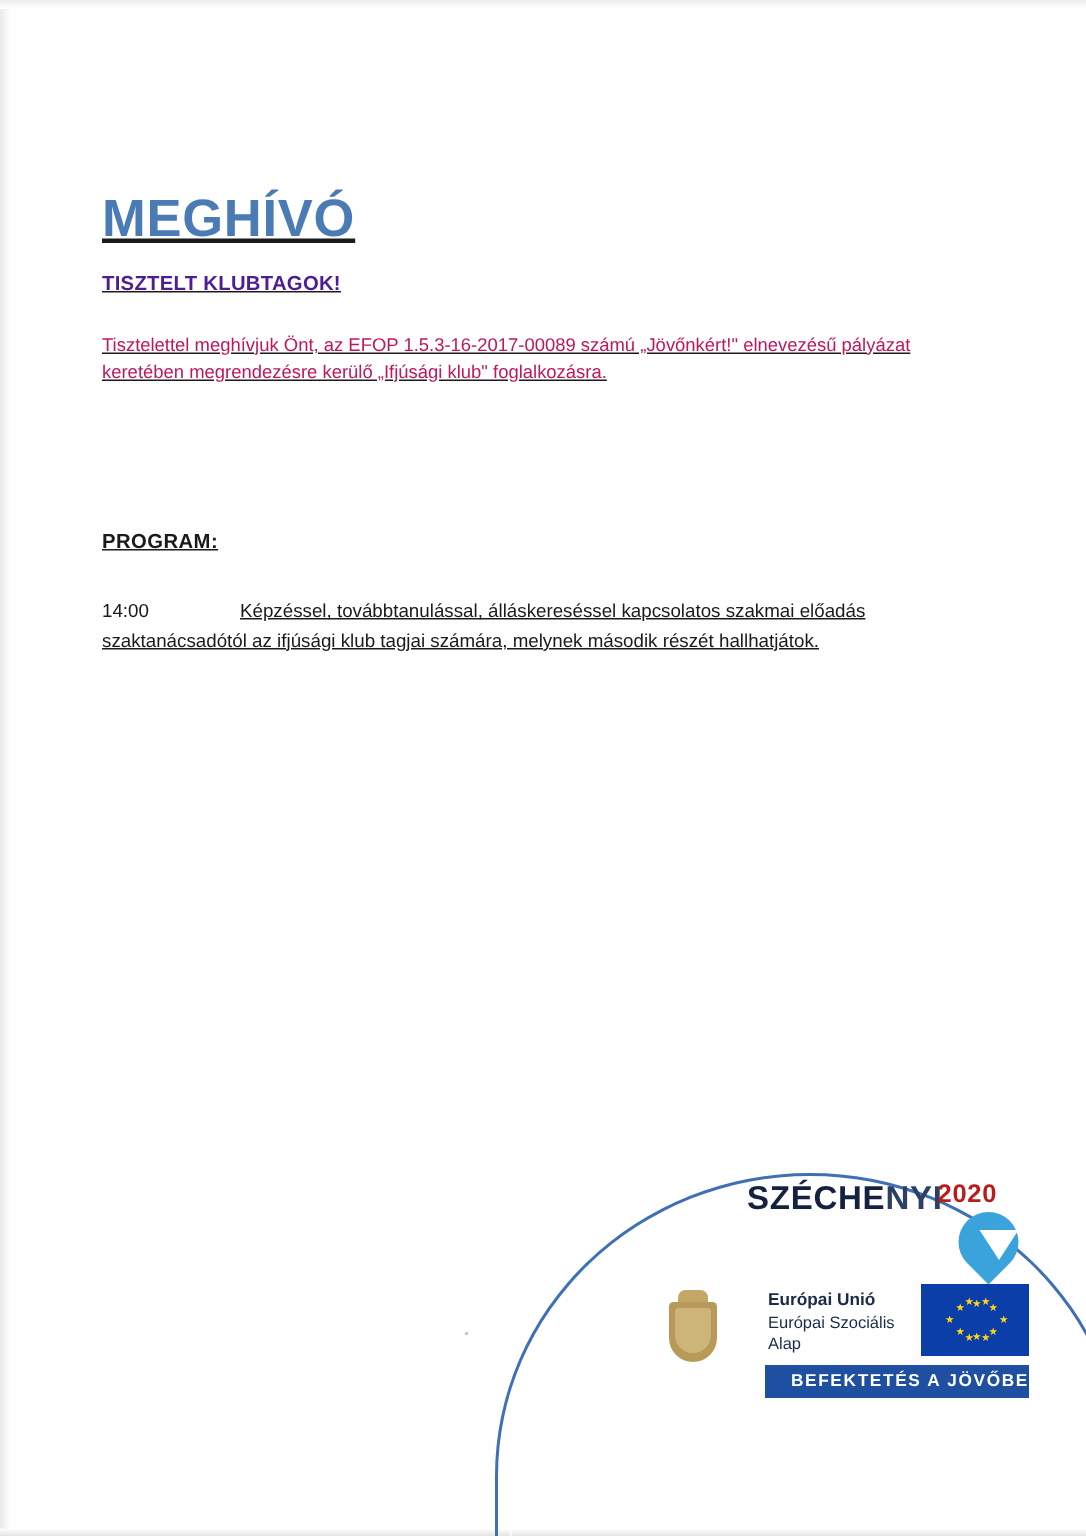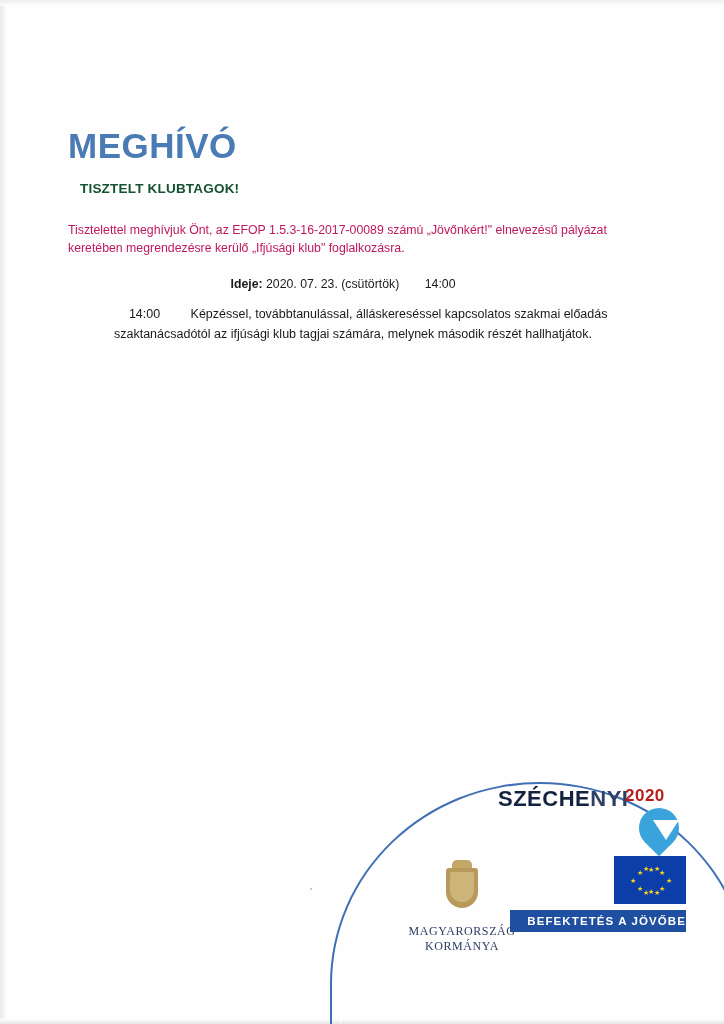--- a/index.html
+++ b/index.html
@@ -36,42 +36,43 @@
     left: 0; bottom: 0;
     width: 724px; height: 5px;
     background: linear-gradient(to top, #e4e4e4, #ffffff);
   }
 
   .content {
     position: absolute;
     left: 68px;
     top: 128px;
     width: 580px;
+    text-decoration: underline;
   }
 
   .title {
     font-size: 35px;
     font-weight: bold;
     letter-spacing: 0.5px;
     color: #4a7bb5;
     margin: 0 0 16px 0;
     line-height: 1.05;
   }
   .subtitle {
     font-size: 13.5px;
     font-weight: bold;
     color: #1a1a1a;
     margin: 0 0 28px 0;
     letter-spacing: 0.2px;
   }
   .salutation {
     font-size: 13.5px;
     font-weight: bold;
-    color: #14532d;
-    margin: 0 0 26px 12px;
+    color: #4c1d95;
+    margin: 0 0 26px 0;
     letter-spacing: 0.2px;
   }
   .body-par {
     font-size: 12.3px;
     line-height: 1.45;
     color: #be185d;
     margin: 0 0 20px 0;
     max-width: 560px;
   }
   .centered-line {
@@ -99,21 +100,20 @@
     margin: 96px 0 30px 0;
     letter-spacing: 0.3px;
     color: #1a1a1a;
   }
 
   .program-row {
     font-size: 12.5px;
     line-height: 1.55;
     color: #1a1a1a;
     max-width: 570px;
-    text-align: center;
   }
   .program-row .ptime {
     display: inline-block;
     width: 92px;
   }
 
   
   .logo-band {
     position: absolute;
     left: 0;
@@ -295,43 +295,44 @@
   <div class="content">
 
     <h1 class="title">MEGHÍVÓ</h1>
 
 
     <div class="salutation">TISZTELT KLUBTAGOK!</div>
 
     <p class="body-par">Tisztelettel meghívjuk Önt, az EFOP 1.5.3-16-2017-00089 számú „Jövőnkért!" elnevezésű pályázat keretében megrendezésre kerülő „Ifjúsági klub" foglalkozásra.</p>
 
 
-    <div class="centered-line date-line">
-      <span class="lbl">Ideje:</span>
-      <span>2020. 07. 23. (csütörtök)</span>
-      <span class="time">14:00</span>
-    </div>
-
+
+    <div class="program-heading">PROGRAM:</div>
 
     <div class="program-row">
       <span class="ptime">14:00</span><span>Képzéssel, továbbtanulással, álláskereséssel kapcsolatos szakmai előadás szaktanácsadótól az ifjúsági klub tagjai számára, melynek második részét hallhatjátok.</span>
     </div>
 
   </div>
 
   <div class="speck"></div>
 
   <div class="logo-band">
     <div class="arc"></div>
 
     <div class="szechenyi"><span class="sz-dark">SZÉCHE</span><span class="sz-light">NYI</span></div>
     <div class="sz2020">2020</div>
     <div class="pin"></div>
     <div class="pin-inner"></div>
 
+    <div class="eu-block">
+      <div class="eu-top">Európai Unió</div>
+      <div>Európai Szociális</div>
+      <div>Alap</div>
+    </div>
 
     <div class="eu-flag">
       <div class="eu-stars">
         <span style="left:34px;top:10px;">★</span>
         <span style="left:45px;top:13px;">★</span>
         <span style="left:52px;top:21px;">★</span>
         <span style="left:45px;top:29px;">★</span>
         <span style="left:34px;top:32px;">★</span>
         <span style="left:23px;top:29px;">★</span>
         <span style="left:16px;top:21px;">★</span>
@@ -342,18 +343,14 @@
         <span style="left:40px;top:33px;">★</span>
       </div>
     </div>
 
     <div class="befektetes">BEFEKTETÉS A JÖVŐBE</div>
 
     <div class="coat">
       <div class="coat-crown"></div>
       <div class="coat-shield"></div>
     </div>
-    <div class="gov-name">
-      <div>MAGYARORSZÁG</div>
-      <div>KORMÁNYA</div>
-    </div>
   </div>
 </div>
 
 </body></html>

